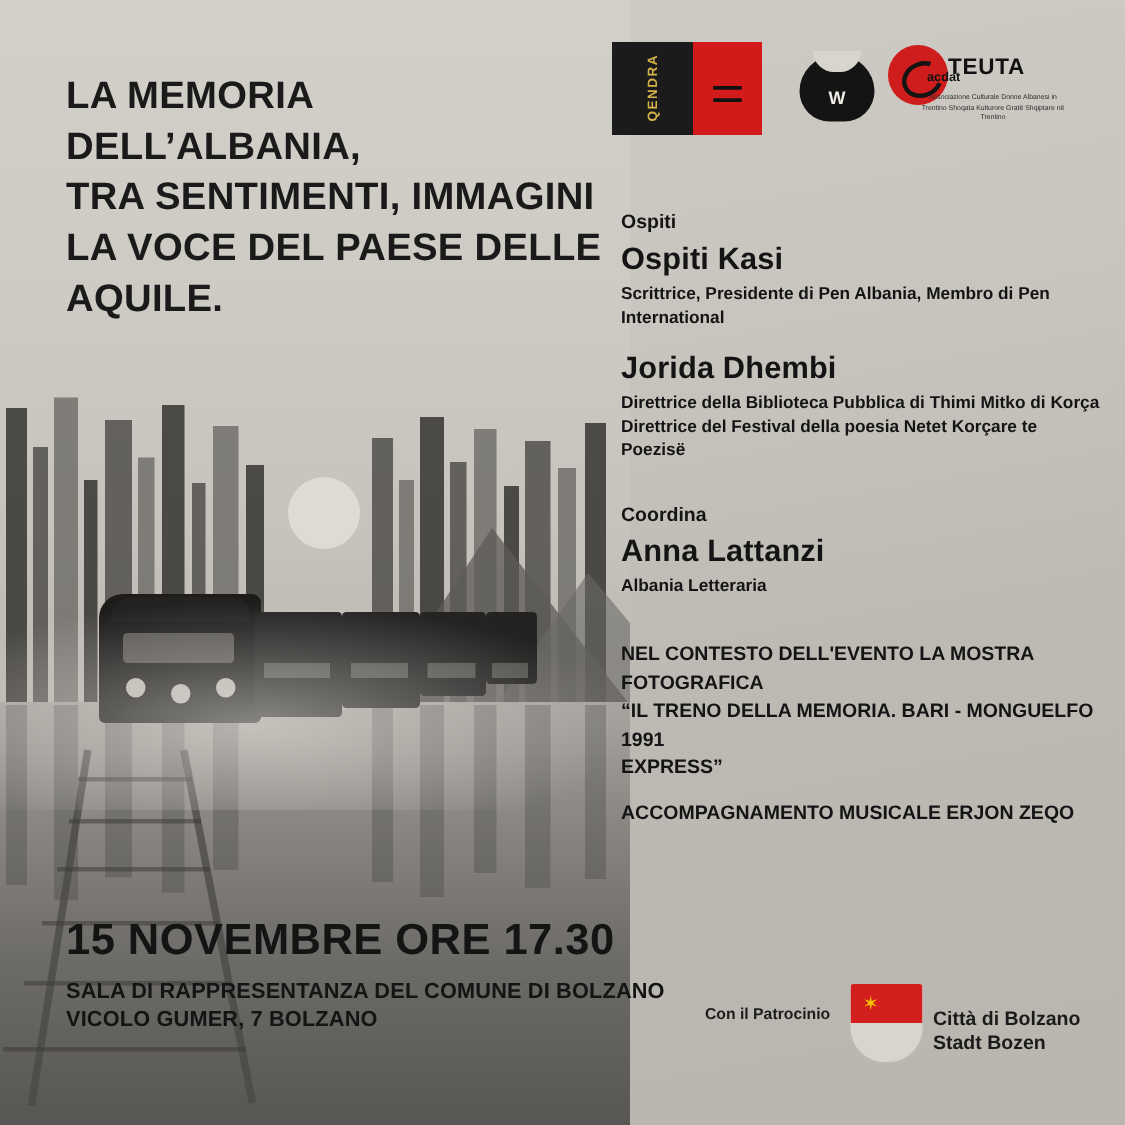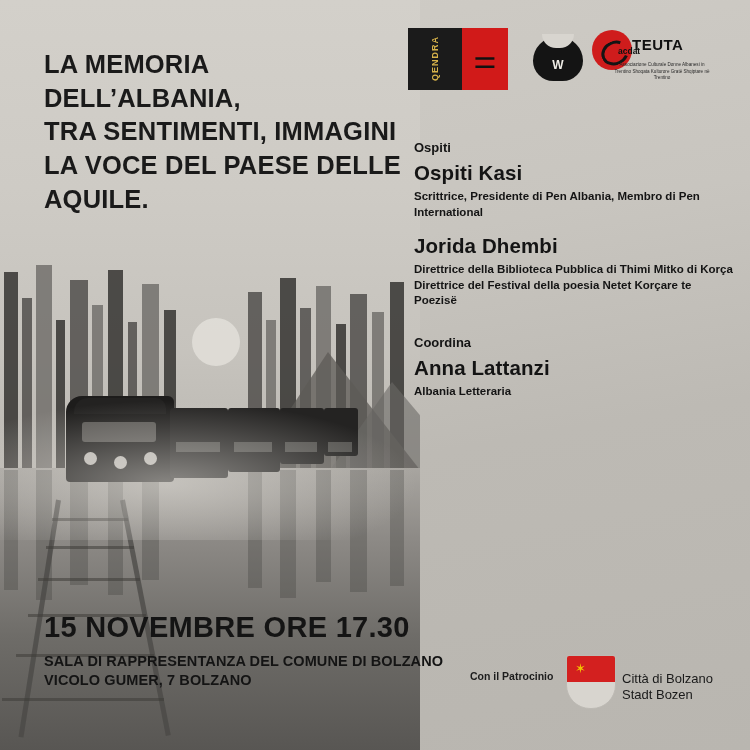--- a/index.html
+++ b/index.html
@@ -397,21 +397,21 @@
     line-height: 1;
   }
   .city-name {
     position: absolute;
     left: 56px;
     top: 16px;
     font-size: 13px;
     color: #1a1a1a;
     line-height: 1.22;
   }
-  .city-name b { font-weight: normal; }
+  .city-name b { font-weight: bold; }
 </style>
 </head>
 <body>
 
 <div id="poster">
 
   <div class="art">
     <div class="sky"></div>
 
     <div class="bars">
@@ -531,20 +531,26 @@
       <div class="guest-role" style="white-space:pre-line;">Direttrice della Biblioteca Pubblica di Thimi Mitko di Korça
 Direttrice del Festival della poesia Netet Korçare te Poezisë</div>
     </div>
 
     <div class="coord-wrap">
       <div class="sec-label">Coordina</div>
       <div class="guest-name">Anna Lattanzi</div>
       <div class="guest-role">Albania Letteraria</div>
     </div>
 
+    <div class="notes">
+      <span>NEL CONTESTO DELL'EVENTO LA MOSTRA FOTOGRAFICA</span><br>
+      <span>“IL TRENO DELLA MEMORIA. BARI - MONGUELFO 1991</span><br>
+      <span>EXPRESS”</span>
+      <span class="music">ACCOMPAGNAMENTO MUSICALE ERJON ZEQO</span>
+    </div>
   </div>
 
   <div class="date-block">
     <div class="date-main">15 NOVEMBRE ORE 17.30</div>
     <div class="venue">
       <span>SALA DI RAPPRESENTANZA DEL COMUNE DI BOLZANO</span><br>
       <span>VICOLO GUMER, 7 BOLZANO</span>
     </div>
   </div>
 

